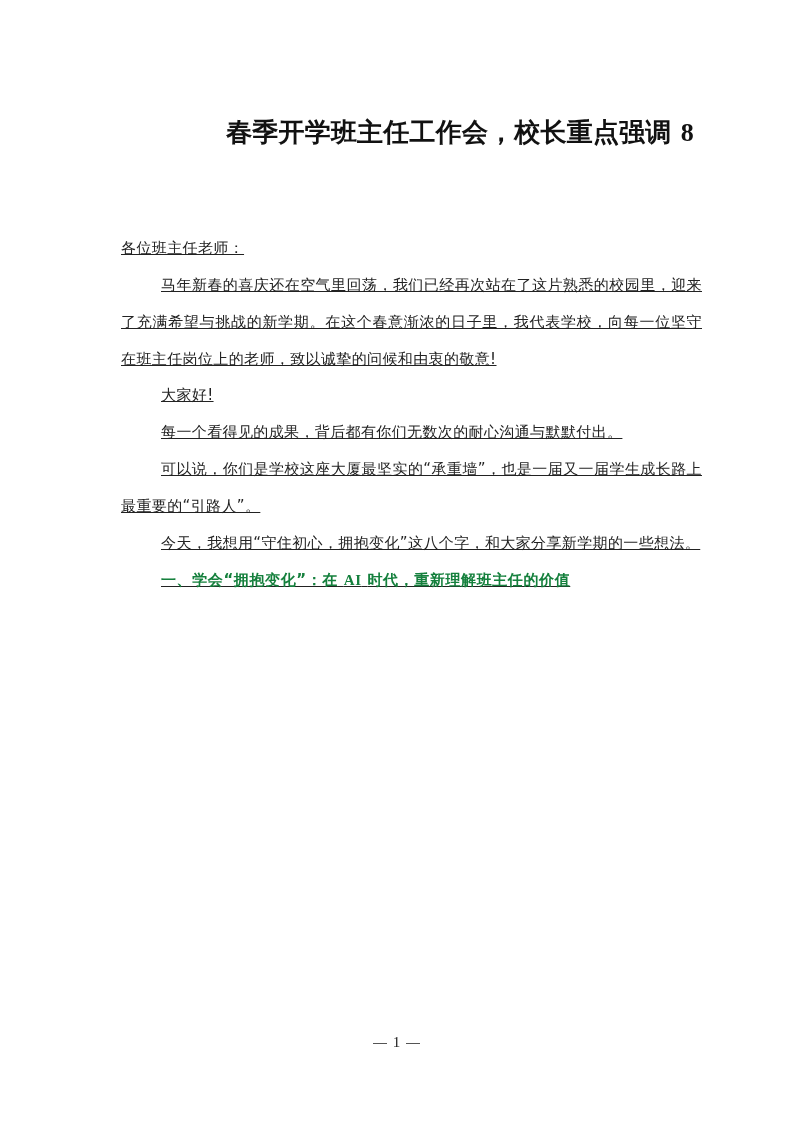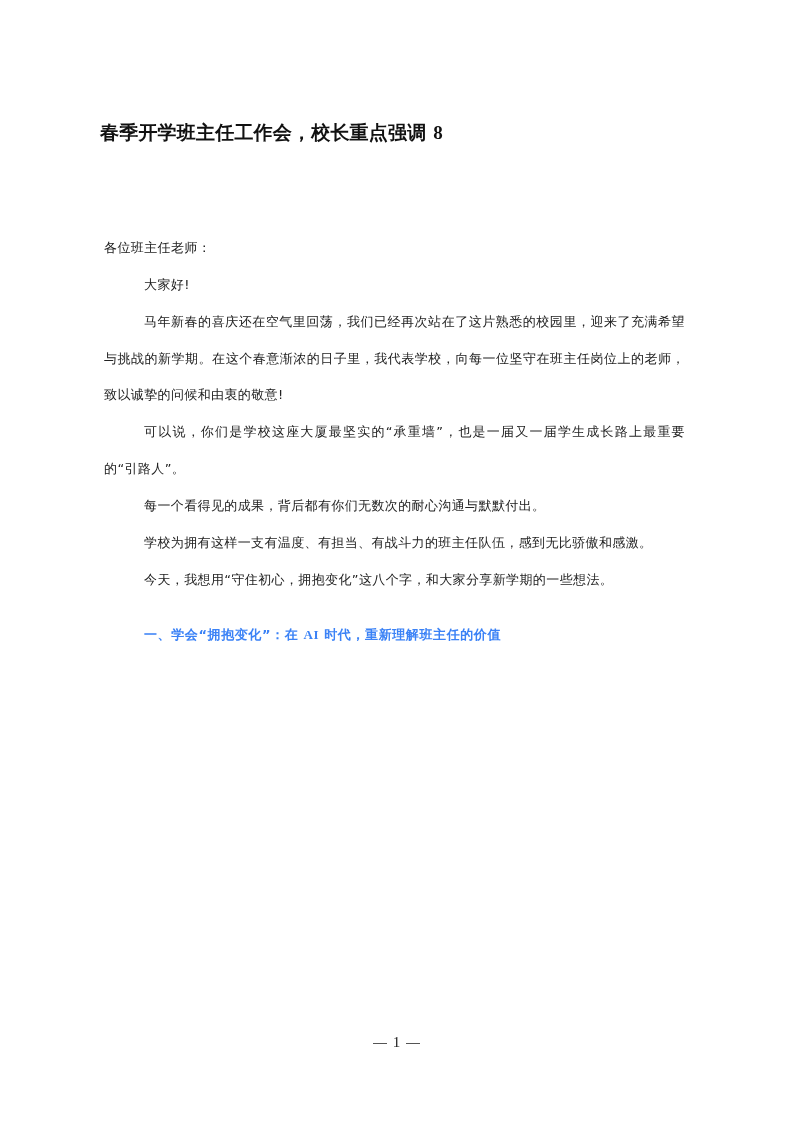--- a/index.html
+++ b/index.html
@@ -19,57 +19,57 @@
       left: 0; top: 0;
       width: 793px;
       height: 1122px;
       background: #ffffff;
     }
     .title {
       position: absolute;
       left: 100px;
       top: 113px;
       width: 594px;
-      text-align: left;
+      text-align: right;
       font-family: "DejaVu Sans", "Liberation Sans", sans-serif;
       font-weight: bold;
-      font-size: 19px;
+      font-size: 26px;
       line-height: 39px;
       letter-spacing: 0.2px;
       color: #111111;
       margin: 0;
     }
     .title .num {
       font-family: "Liberation Serif", "DejaVu Serif", serif;
       font-weight: bold;
     }
     .body {
       position: absolute;
-      left: 104px;
+      left: 121px;
       top: 230px;
       width: 581px;
       font-family: "DejaVu Sans", "Liberation Sans", sans-serif;
-      font-size: 13px;
+      font-size: 15px;
       line-height: 36.85px;
       letter-spacing: 0.38px;
       color: #222222;
       text-align: justify;
+      text-decoration: underline;
     }
     .body p {
       margin: 0;
       padding: 0;
     }
     .body p.indent {
       text-indent: 40px;
     }
     .body p.heading {
       font-weight: bold;
-      color: #3b82f6;
+      color: #15803d;
       letter-spacing: 0.6px;
-      margin-top: 19px;
     }
     .body p.heading .latin {
       font-family: "Liberation Serif", "DejaVu Serif", serif;
       font-weight: bold;
     }
     .footer {
       position: absolute;
       left: 0;
       width: 793px;
       top: 1032px;
@@ -92,25 +92,24 @@
 <body>
 
 <div class="page">
 
   <h1 class="title">
     <span>春季开学班主任工作会，校长重点强调</span><span> </span><span class="num">8</span><br>
   </h1>
 
   <div class="body">
     <p>各位班主任老师：</p>
+    <p class="indent">马年新春的喜庆还在空气里回荡，我们已经再次站在了这片熟悉的校园里，迎来了充满希望与挑战的新学期。在这个春意渐浓的日子里，我代表学校，向每一位坚守在班主任岗位上的老师，致以诚挚的问候和由衷的敬意!</p>
     <p class="indent">大家好!</p>
-    <p class="indent">马年新春的喜庆还在空气里回荡，我们已经再次站在了这片熟悉的校园里，迎来了充满希望与挑战的新学期。在这个春意渐浓的日子里，我代表学校，向每一位坚守在班主任岗位上的老师，致以诚挚的问候和由衷的敬意!</p>
+    <p class="indent">每一个看得见的成果，背后都有你们无数次的耐心沟通与默默付出。</p>
     <p class="indent">可以说，你们是学校这座大厦最坚实的“承重墙”，也是一届又一届学生成长路上最重要的“引路人”。</p>
-    <p class="indent">每一个看得见的成果，背后都有你们无数次的耐心沟通与默默付出。</p>
-    <p class="indent">学校为拥有这样一支有温度、有担当、有战斗力的班主任队伍，感到无比骄傲和感激。</p>
     <p class="indent">今天，我想用“守住初心，拥抱变化”这八个字，和大家分享新学期的一些想法。</p>
     <p class="indent heading"><span>一、学会“拥抱变化”：在</span><span> </span><span class="latin">AI</span><span> </span><span>时代，重新理解班主任的价值</span></p>
   </div>
 
   <div class="footer">
     <span class="dash"></span><span>1</span><span class="dash"></span>
   </div>
 
 </div>
 

